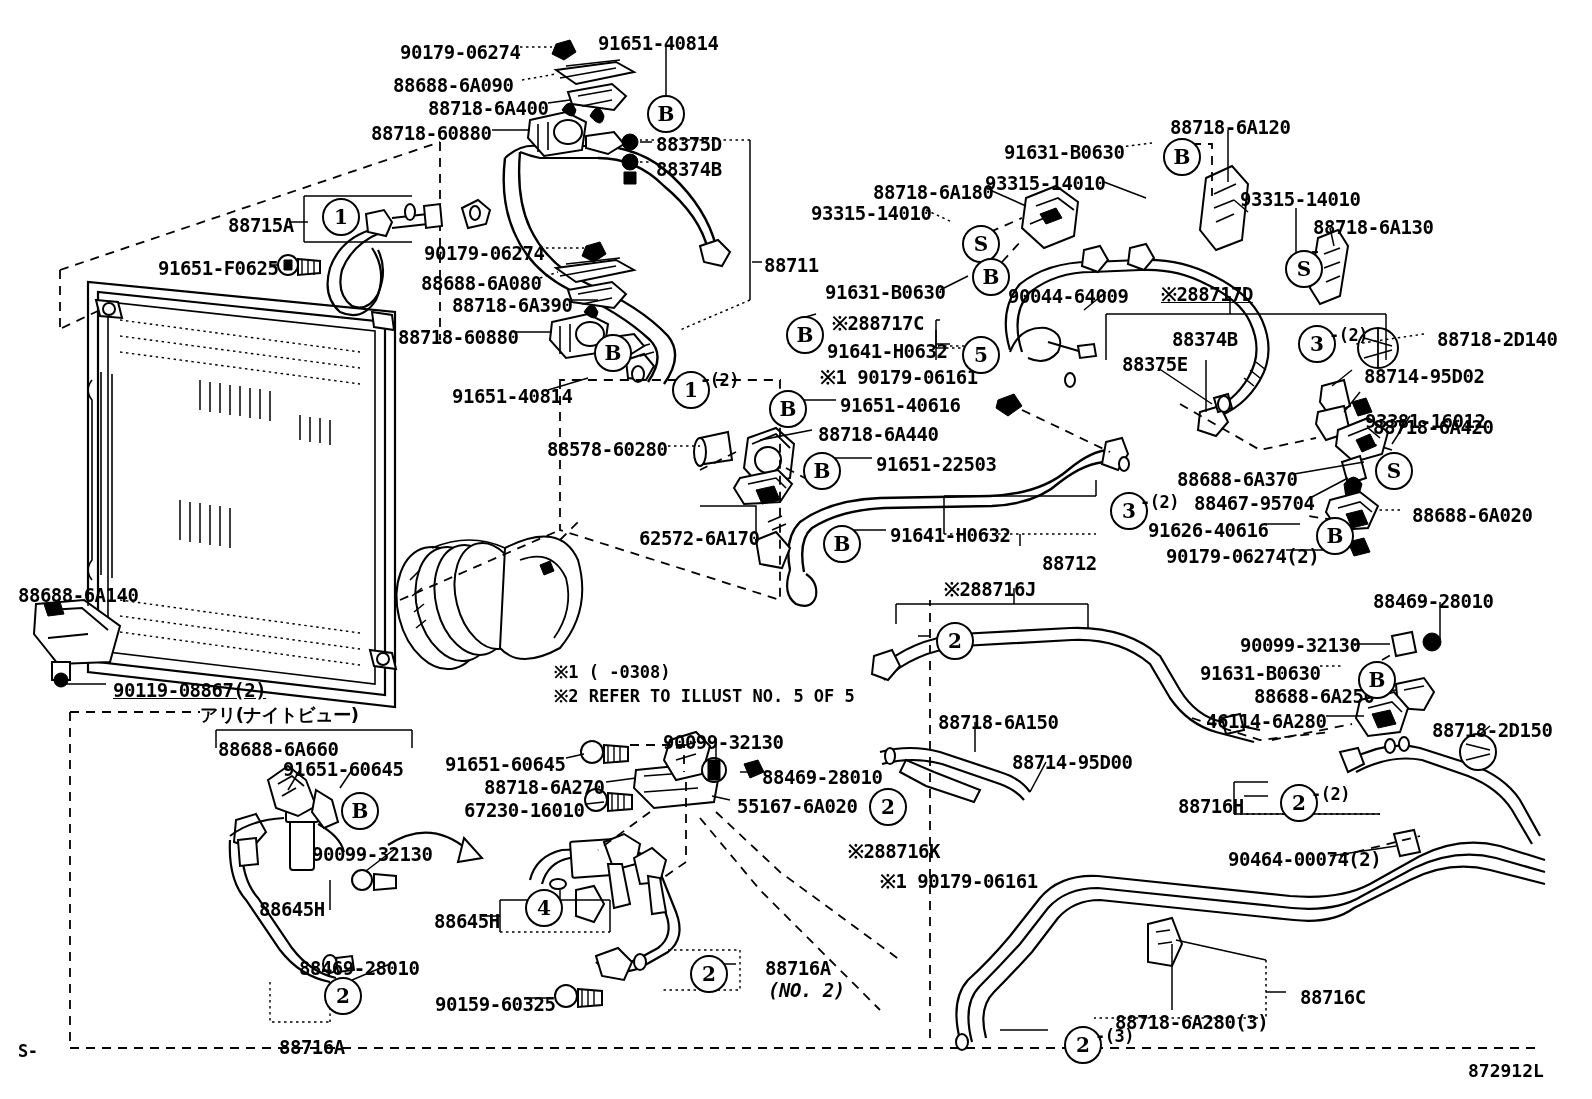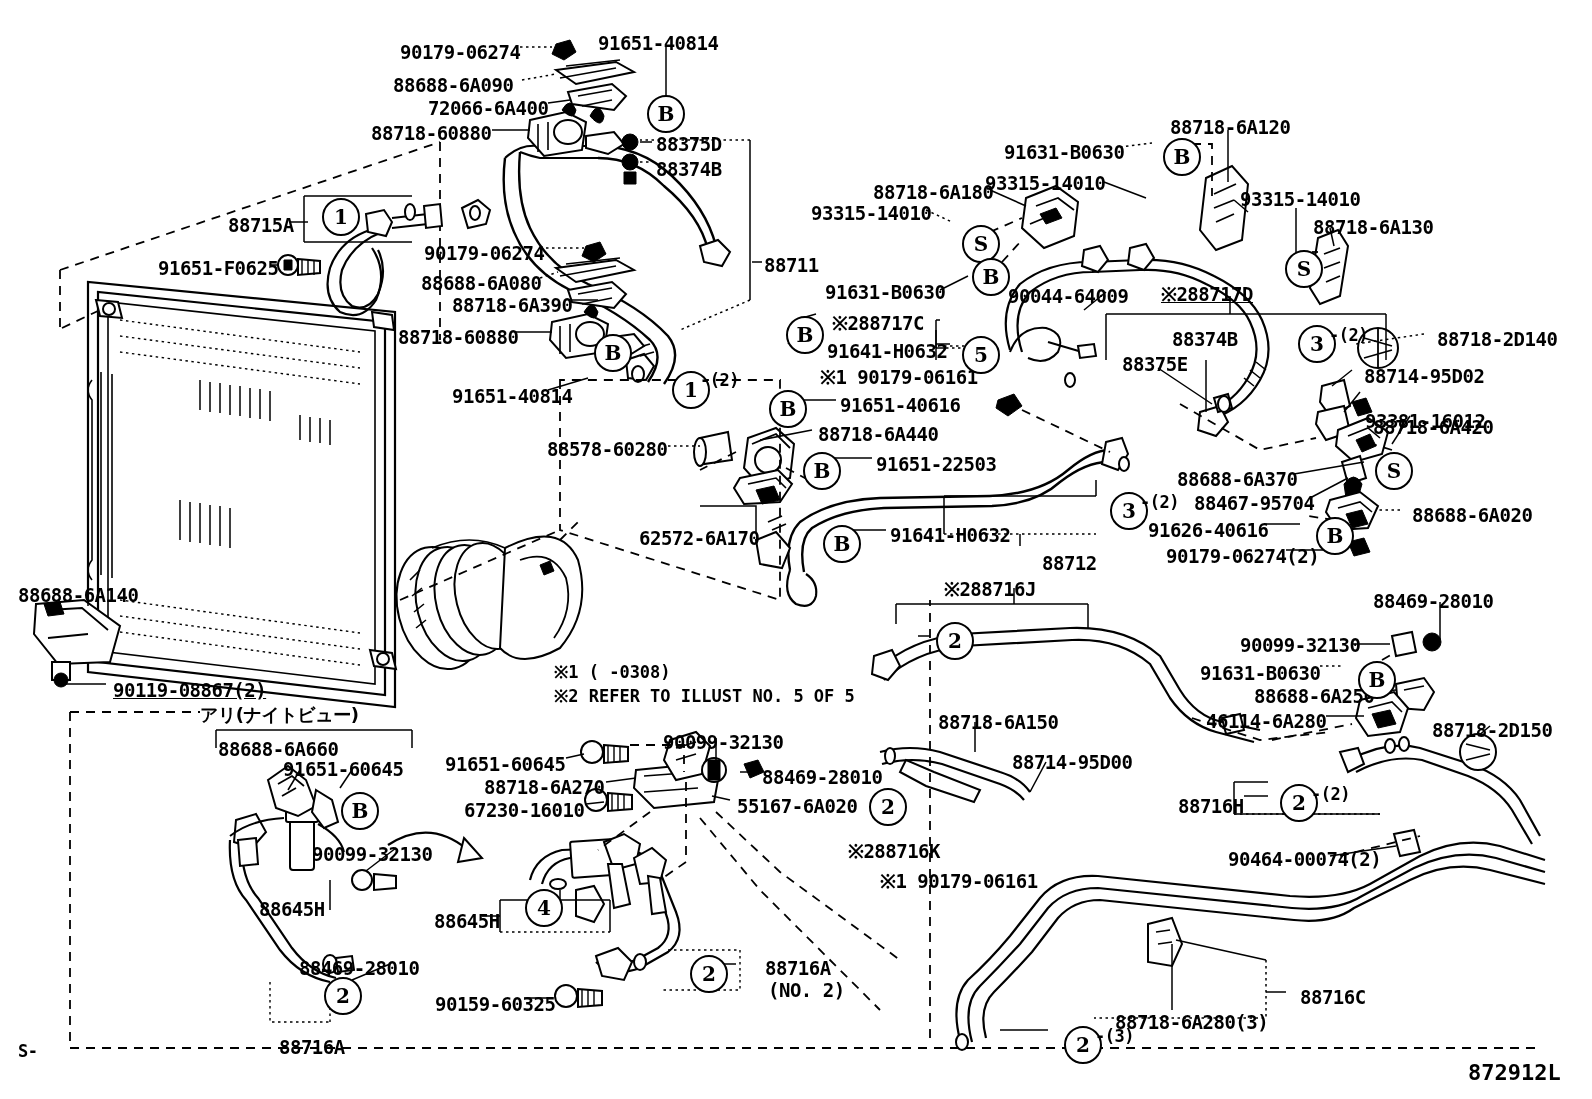--- a/index.html
+++ b/index.html
@@ -2,21 +2,21 @@
 <html><head>
 <meta charset="utf-8">
 <style>
   html,body{margin:0;padding:0;background:#fff;}
   body{width:1592px;height:1099px;position:relative;overflow:hidden;
        font-family:"DejaVu Sans Mono","Liberation Mono",monospace;color:#000;}
   #stage{position:absolute;left:0;top:0;width:1592px;height:942px;}
   .lbl{position:absolute;font-size:19px;font-weight:700;letter-spacing:-0.5px;
        white-space:nowrap;line-height:1;font-family:"DejaVu Sans Mono","Liberation Mono",monospace;}
   .lbl.jp{font-family:"DejaVu Sans","Liberation Sans",sans-serif;font-size:18px;font-weight:700;}
-  .lbl.code{font-size:22px;font-weight:700;letter-spacing:0px;}
+  .lbl.code{font-size:18px;font-weight:700;letter-spacing:0px;}
   .lbl.note{font-size:17px;font-weight:600;letter-spacing:0px;}
   .lbl.paren{font-size:17px;font-weight:600;}
   .circ{position:absolute;border:2.2px solid #000;border-radius:50%;
         width:34px;height:34px;display:flex;align-items:center;justify-content:center;
         font-size:20px;font-weight:700;background:#fff;
         font-family:"DejaVu Serif","Liberation Serif",serif;}
   svg{position:absolute;left:0;top:0;}
   .ln{stroke:#000;fill:none;}
   .dash{stroke:#000;fill:none;stroke-dasharray:9 7;}
   .dot{stroke:#000;fill:none;stroke-dasharray:2.5 3.5;}
@@ -434,21 +434,21 @@
       <path class="dash" stroke-width="1.8" d="M70 712 L200 712"></path>
       <path class="dash" stroke-width="1.8" d="M560 380 L560 530 L780 600 L780 380 Z"></path>
       <path class="dash" stroke-width="1.8" d="M400 600 L560 530"></path>
     </g>
   </svg>
 
   <div id="labels-layer">
       <div class="lbl" style="left: 400px; top: 43px;">90179-06274</div>
       <div class="lbl" style="left: 598px; top: 34px;">91651-40814</div>
       <div class="lbl" style="left: 393px; top: 76px;">88688-6A090</div>
-      <div class="lbl" style="left: 428px; top: 99px;">72066-6A400</div>
+      <div class="lbl" style="left: 428px; top: 99px;">88718-6A400</div>
       <div class="lbl" style="left: 371px; top: 124px;">88718-60880</div>
       <div class="lbl" style="left: 656px; top: 135px;">88375D</div>
       <div class="lbl" style="left: 656px; top: 160px;">88374B</div>
       <div class="lbl" style="left: 1170px; top: 118px;">88718-6A120</div>
       <div class="lbl" style="left: 1004px; top: 143px;">91631-B0630</div>
       <div class="lbl" style="left: 985px; top: 174px;">93315-14010</div>
       <div class="lbl" style="left: 873px; top: 183px;">88718-6A180</div>
       <div class="lbl" style="left: 1240px; top: 190px;">93315-14010</div>
       <div class="lbl" style="left: 811px; top: 204px;">93315-14010</div>
       <div class="lbl" style="left: 1313px; top: 218px;">88718-6A130</div>
@@ -505,21 +505,21 @@
       <div class="lbl" style="left: 464px; top: 801px;">67230-16010</div>
       <div class="lbl" style="left: 1178px; top: 797px;">88716H</div>
       <div class="lbl" style="left: 848px; top: 842px;">※288716K</div>
       <div class="lbl" style="left: 312px; top: 845px;">90099-32130</div>
       <div class="lbl" style="left: 880px; top: 872px;">※1 90179-06161</div>
       <div class="lbl" style="left: 1228px; top: 850px;">90464-00074(2)</div>
       <div class="lbl" style="left: 259px; top: 900px;">88645H</div>
       <div class="lbl" style="left: 434px; top: 912px;">88645H</div>
       <div class="lbl" style="left: 299px; top: 959px;">88469-28010</div>
       <div class="lbl" style="left: 765px; top: 959px;">88716A</div>
-      <div class="lbl" style="left: 768px; top: 981px;">(NO. 2)</div>
+      <div class="lbl" style="left: 768px; top: 981px; font-style: italic;">(NO. 2)</div>
       <div class="lbl" style="left: 435px; top: 995px;">90159-60325</div>
       <div class="lbl" style="left: 1300px; top: 988px;">88716C</div>
       <div class="lbl" style="left: 1115px; top: 1013px;">88718-6A280(3)</div>
       <div class="lbl" style="left: 279px; top: 1038px;">88716A</div>
     </div>
   <div id="callouts-layer">
       <div class="circ" style="left: 647px; top: 95px;">B</div>
       <div class="circ" style="left: 322px; top: 198px;">1</div>
       <div class="circ" style="left: 1163px; top: 138px;">B</div>
       <div class="circ" style="left: 1285px; top: 250px;">S</div>

